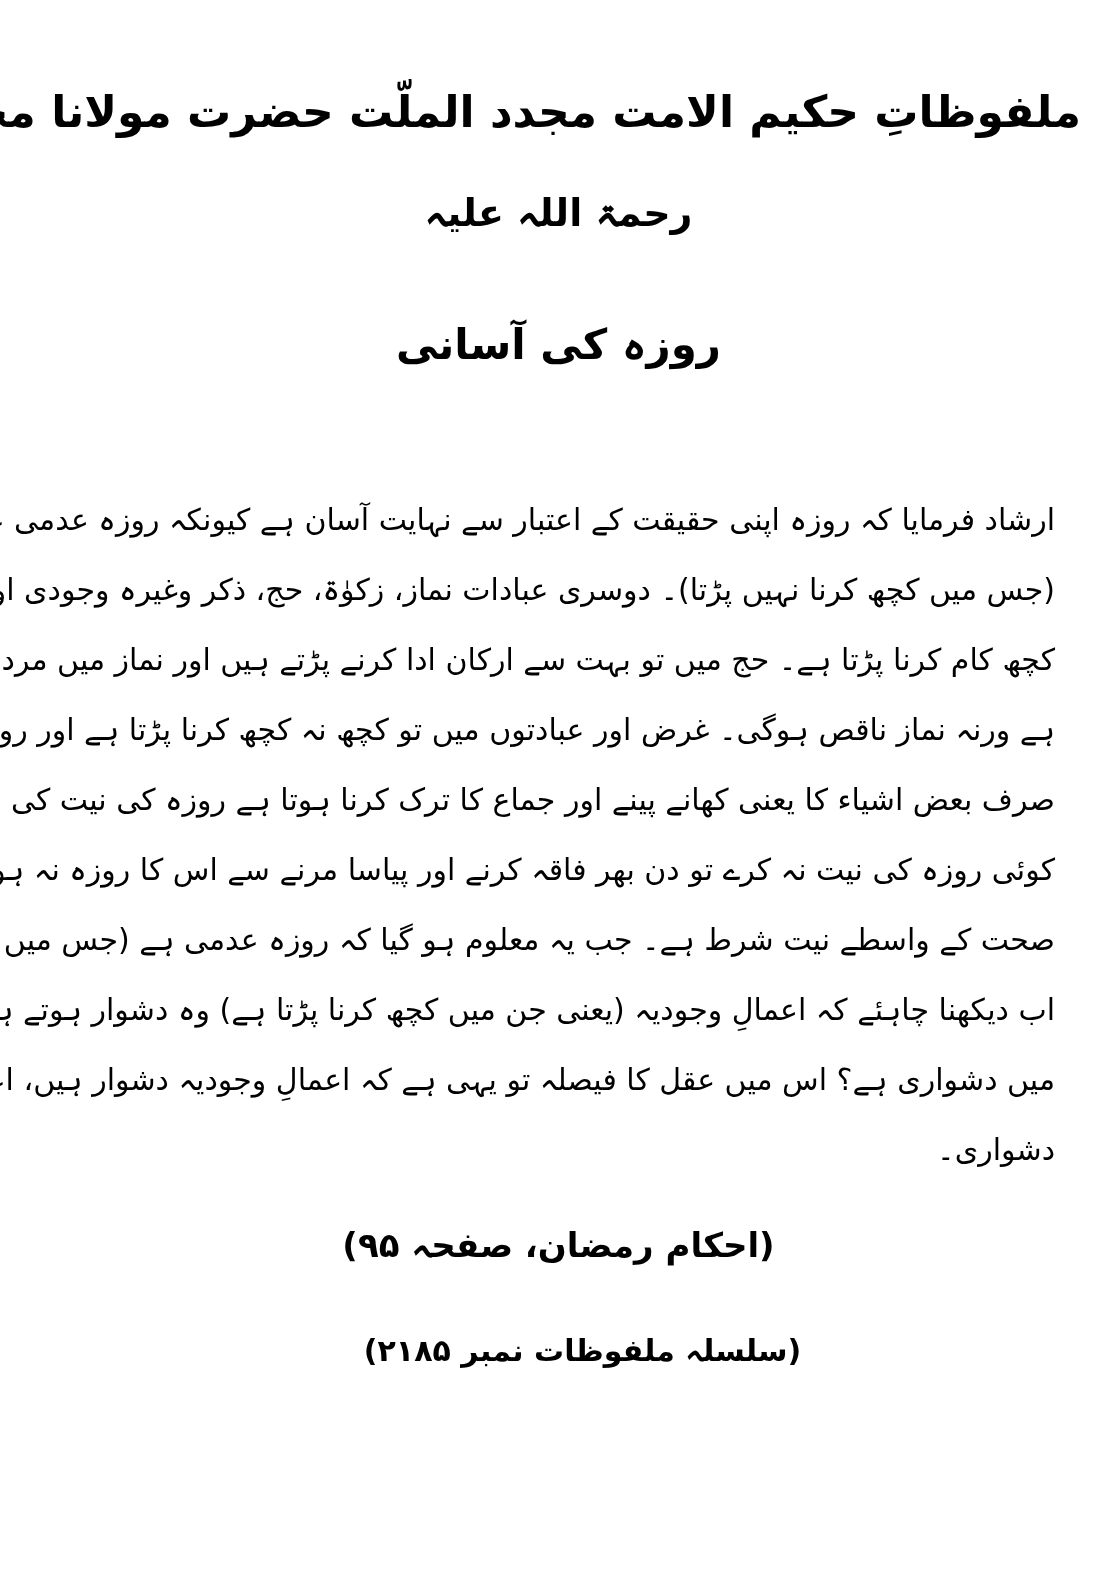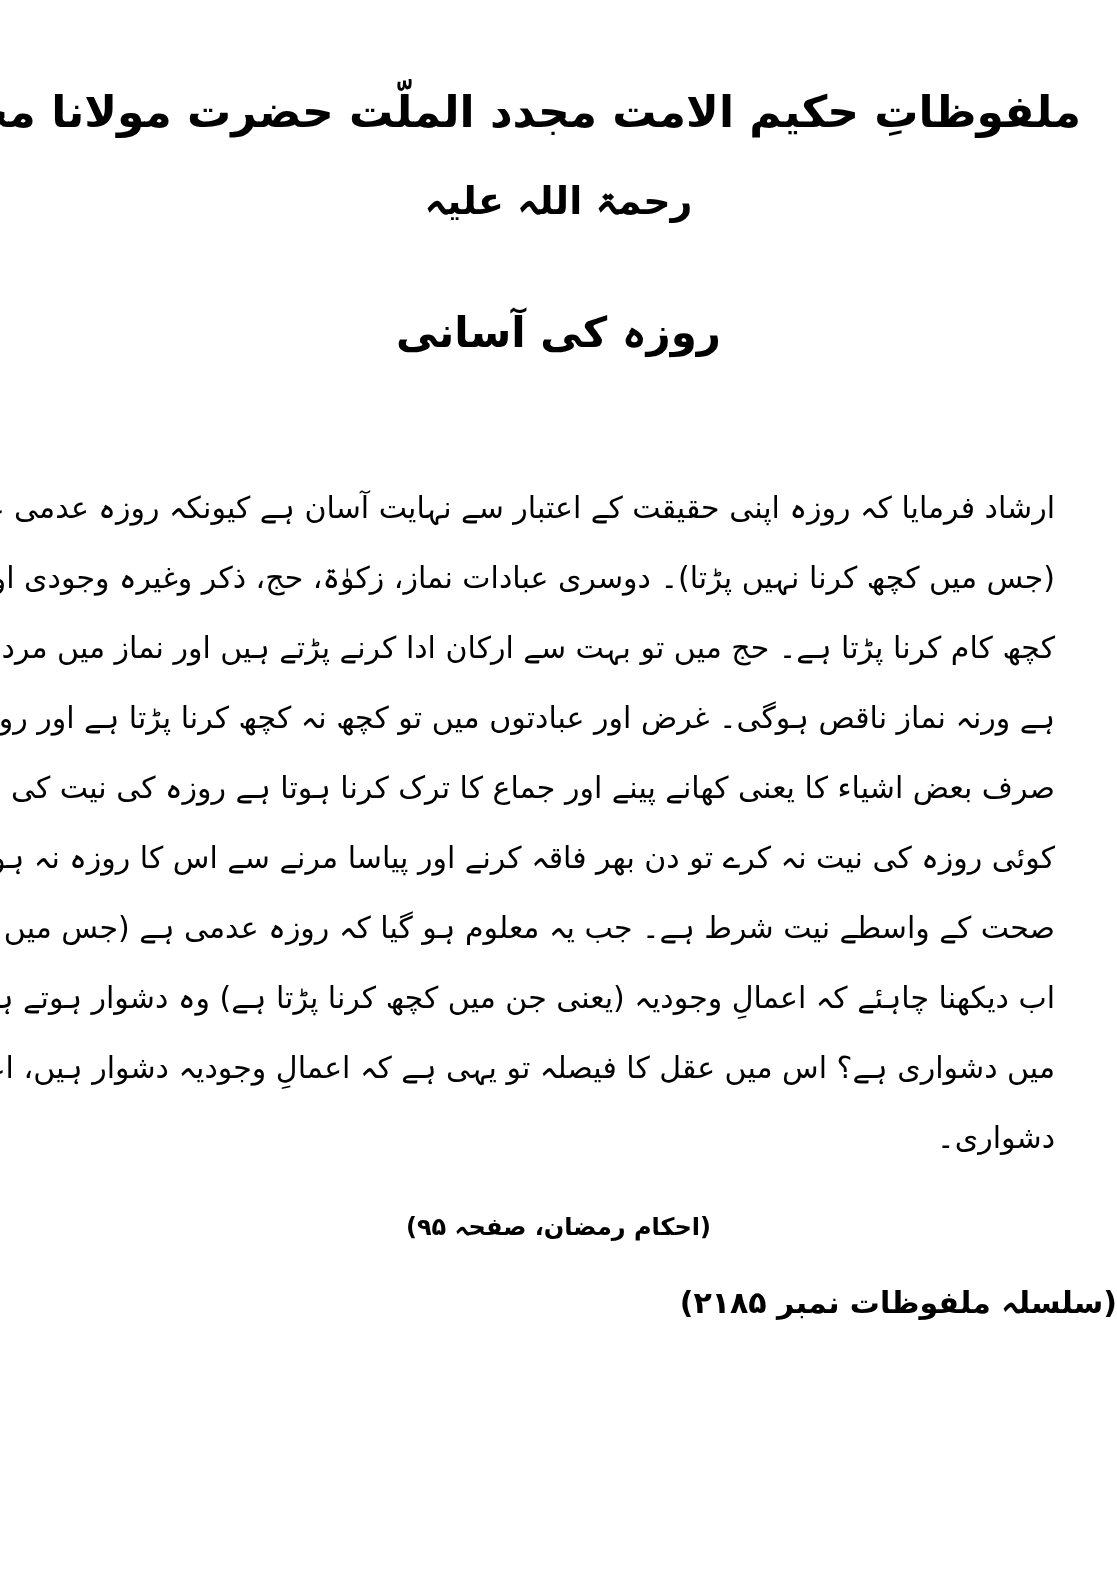--- a/index.html
+++ b/index.html
@@ -33,21 +33,21 @@
   }
   .doc-title {
     font-size: 44px;
     line-height: 1.38;
     font-weight: 700;
     letter-spacing: 0.5px;
     padding: 0 36px;
     white-space: nowrap;
   }
   .doc-subtitle {
-    margin-top: 34px;
+    margin-top: 46px;
     font-size: 38px;
     font-weight: 700;
     line-height: 1.3;
   }
 
   
   .section-heading {
     margin-top: 80px;
     text-align: center;
     font-size: 42px;
@@ -74,31 +74,31 @@
   }
   .body-line.last {
     text-align: left;
     text-align-last: right;
   }
 
   
   .citation {
     margin-top: 40px;
     text-align: center;
-    font-size: 24px;
+    font-size: 34px;
     direction: rtl;
     font-weight: 600;
   }
 
   
   .footer-ref {
-    margin-top: 44px;
+    margin-top: 68px;
     padding-right: 0;
     padding-left: 48px;
-    text-align: right;
+    text-align: center;
     font-size: 30px;
     direction: rtl;
     font-weight: 600;
   }
   .footer-ref span { display: inline-block; }
 </style>
 </head>
 <body>
 
 <div class="page">

